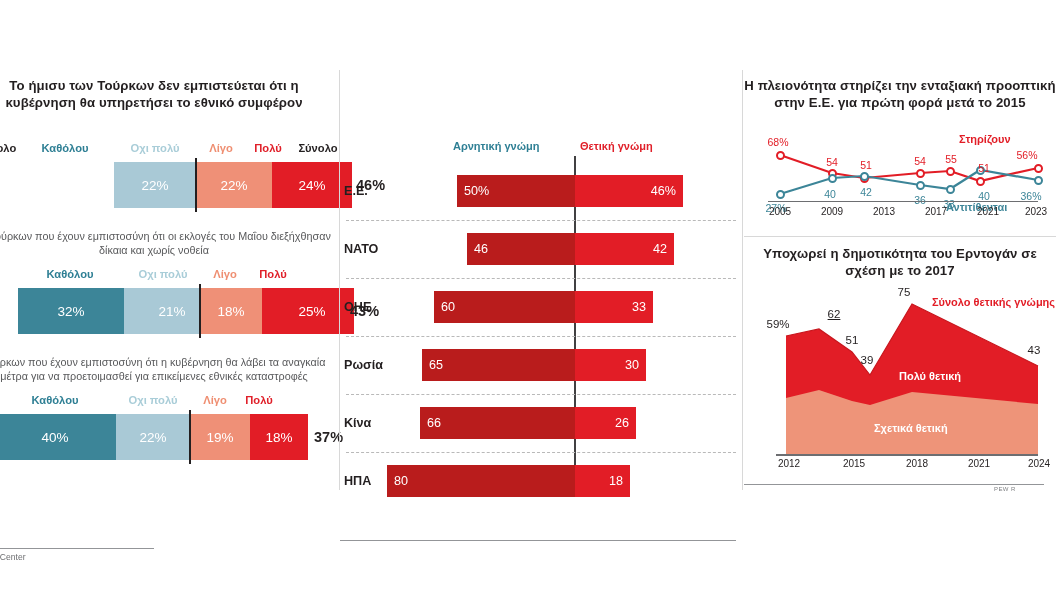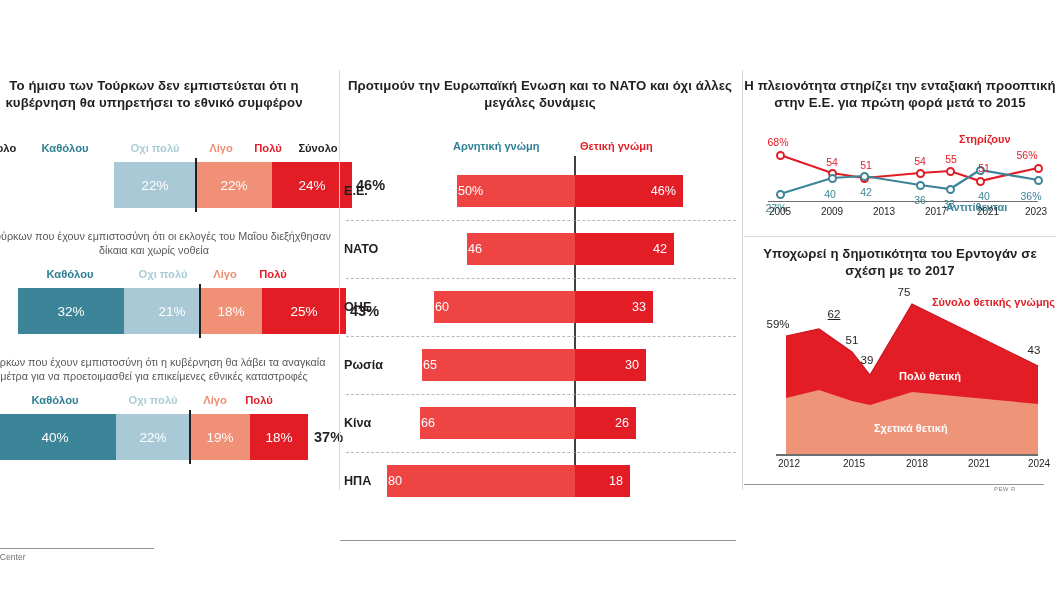--- a/index.html
+++ b/index.html
@@ -73,21 +73,21 @@
   .mp-axis{position:absolute;width:2px;background:#414042;}
   .mrow{position:absolute;left:0;width:400px;height:54px;}
   .mrow .rlabel{
     position:absolute;left:4px;top:0;height:54px;display:flex;align-items:center;
     font-size:12.6px;font-weight:bold;color:#231f20;white-space:nowrap;
   }
   .bar{
     position:absolute;top:11px;height:32px;display:flex;align-items:center;
     color:#fff;font-size:12.6px;
   }
-  .bar.neg{background:#ef4444;justify-content:flex-start;padding-left:1px;box-sizing:border-box;}
+  .bar.neg{background:#b91c1c;justify-content:flex-start;padding-left:7px;box-sizing:border-box;}
   .bar.pos{background:#e21d26;justify-content:flex-end;padding-right:7px;box-sizing:border-box;}
   .dashsep{
     position:absolute;left:6px;width:390px;height:0;
     border-top:1px dashed #b9b9b9;
   }
   .mp-srcline{position:absolute;left:0;top:470px;width:396px;height:1px;background:#939598;}
 
   
   #rt-panel{left:744px;top:70px;width:312px;height:160px;}
   .rt-title{position:absolute;left:0;top:8px;width:312px;}
@@ -169,21 +169,21 @@
         <span class="hdr oxi" style="left:150px;width:78px;">Οχι πολύ</span>
         <span class="hdr ligo" style="left:226px;width:50px;">Λίγο</span>
         <span class="hdr poly" style="left:272px;width:54px;">Πολύ</span>
       </div>
 
       <div class="stack" style="left:0px;top:218px;width:360px;">
 
         <div class="seg kath" style="left:44px;width:106px;">32%</div>
         <div class="seg oxi" style="left:150px;width:96px;">21%</div>
         <div class="seg ligo" style="left:226px;width:62px;">18%</div>
-        <div class="seg poly" style="left:288px;width:84px;">25%</div>
+        <div class="seg poly" style="left:288px;width:84px;padding-left:8px;">25%</div>
         <div class="midline" style="left:225px;top:-4px;height:54px;"></div>
         <span class="endlabel" style="left:376px;">43%</span>
       </div>
 
       <div class="subtitle lp-sub" style="left:0;top:286px;">Τούρκων που έχουν εμπιστοσύνη ότι η κυβέρνηση θα λάβει τα αναγκαία μέτρα για να προετοιμασθεί για επικείμενες εθνικές καταστροφές</div>
 
       <div class="hdr-row" style="left:0;top:324px;width:360px;">
         <span class="hdr kath" style="left:26px;width:110px;">Καθόλου</span>
         <span class="hdr oxi" style="left:140px;width:78px;">Οχι πολύ</span>
         <span class="hdr ligo" style="left:216px;width:50px;">Λίγο</span>
@@ -200,21 +200,20 @@
       </div>
 
       <div class="srcline"></div>
       <div class="src">w Research Center</div>
     </div>
 
     <div class="vrule" style="left:339px;top:70px;height:420px;"></div>
 
     <div class="panel" id="mid-panel">
 
-      <div class="ptitle mp-title">Προτιμούν την Ευρωπαϊκή Ενωση και το ΝΑΤΟ και όχι άλλες μεγάλες δυνάμεις</div>
 
       <div class="mp-legend">
         <span class="lg-neg" style="left:113px;">Αρνητική γνώμη</span>
         <span class="lg-pos" style="left:240px;">Θετική γνώμη</span>
       </div>
 
       <div class="mp-axis" style="left:234px;top:86px;height:324px;"></div>
 
       <div class="mrow" style="top:94px;">
         <span class="rlabel">Ε.Ε.</span>

